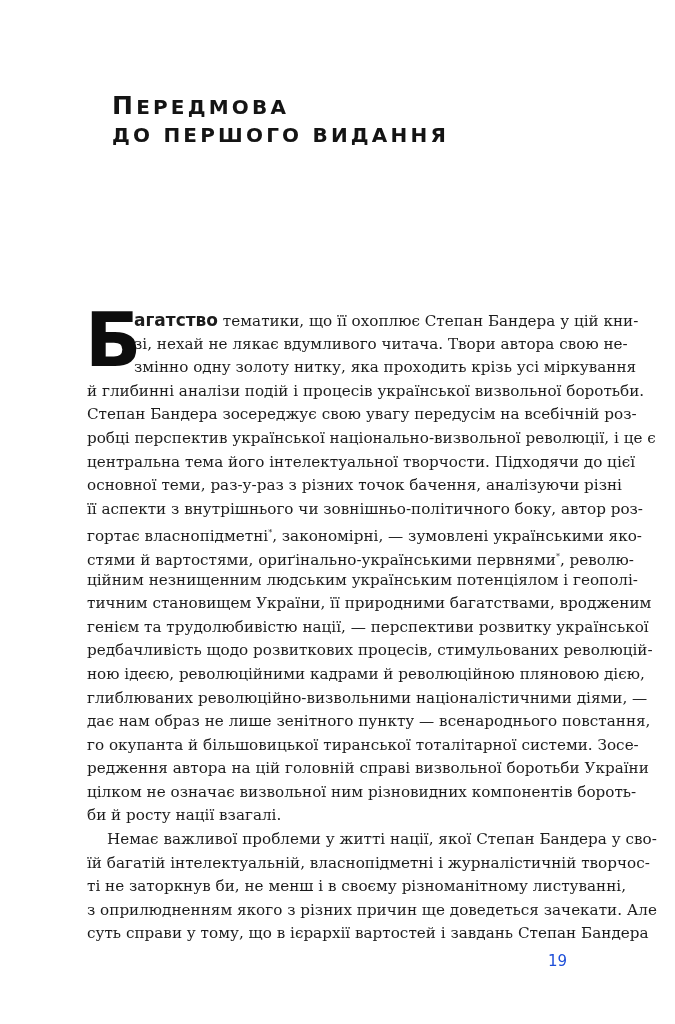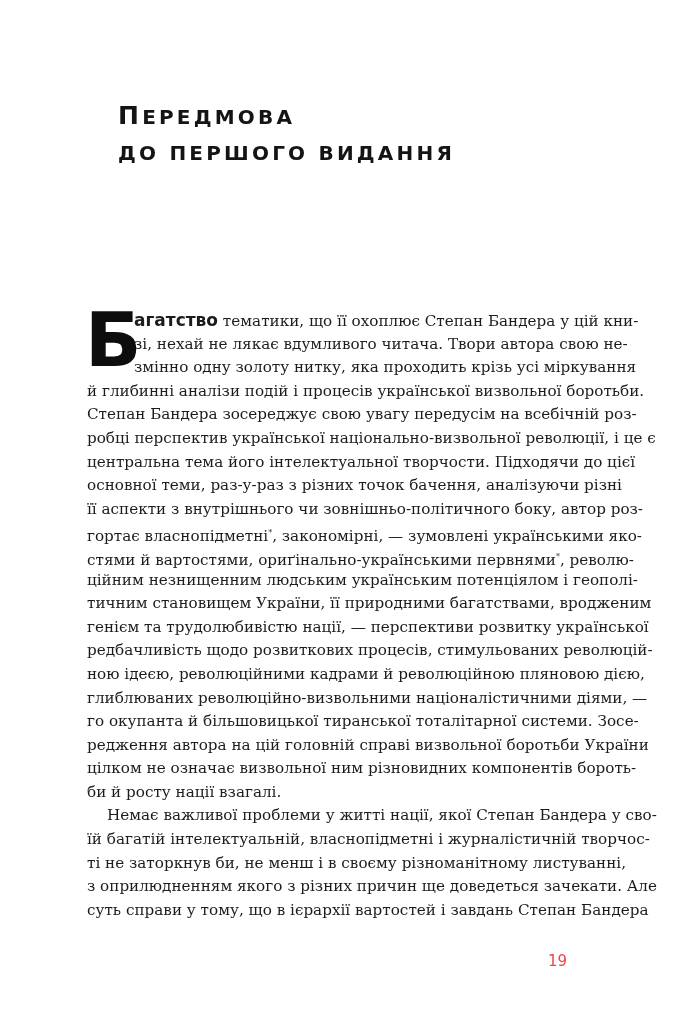--- a/index.html
+++ b/index.html
@@ -11,26 +11,26 @@
       width: 675px;
       height: 1024px;
       position: relative;
       overflow: hidden;
       color: #1a1a1a;
     }
     .heading {
       position: absolute;
       left: 108px;
       top: 88px;
-      margin: 10px;
+      margin: 4px;
       font-family: "DejaVu Sans", sans-serif;
       font-weight: bold;
       font-size: 20px;
       letter-spacing: 3.2px;
-      line-height: 36px;
+      line-height: 28px;
       color: #141414;
     }
     .heading .line { display: block; white-space: nowrap; }
     .heading .cap { font-size: 25px; }
     .heading .sc { font-size: 20px; }
 
     .body-text {
       position: absolute;
       left: 87px;
       top: 309px;
@@ -67,21 +67,21 @@
       font-size: 17px;
     }
     sup.note { font-size: 8px; vertical-align: 6px; }
 
     .page-number {
       position: absolute;
       left: 548px;
       top: 952px;
       font-family: "DejaVu Sans", sans-serif;
       font-size: 15px;
-      color: #ef4444;
+      color: #1d4ed8;
     }
   </style>
 </head>
 <body>
 
 <h1 class="heading">
   <span class="line"><span class="cap">П</span><span class="sc">ЕРЕДМОВА</span></span>
   <span class="line">ДО ПЕРШОГО ВИДАННЯ</span>
 </h1>
 
@@ -98,20 +98,21 @@
   <span class="line-row">основної теми, раз-у-раз з різних точок бачення, аналізуючи різні</span>
   <span class="line-row">її аспекти з внутрішнього чи зовнішньо-політичного боку, автор роз-</span>
   <span class="line-row"><span>гортає власнопідметні</span><sup class="note">*</sup><span>, закономірні, — зумовлені українськими яко-</span></span>
   <span class="line-row"><span>стями й вартостями, ориґінально-українськими первнями</span><sup class="note">*</sup><span>, револю-</span></span>
   <span class="line-row">ційним незнищенним людським українським потенціялом і геополі-</span>
   <span class="line-row">тичним становищем України, її природними багатствами, вродженим</span>
   <span class="line-row">генієм та трудолюбивістю нації, — перспективи розвитку української</span>
   <span class="line-row">редбачливість щодо розвиткових процесів, стимульованих революцій-</span>
   <span class="line-row">ною ідеєю, революційними кадрами й революційною пляновою дією,</span>
   <span class="line-row">глиблюваних революційно-визвольними націоналістичними діями, —</span>
+  <span class="line-row">дає нам образ не лише зенітного пункту — всенароднього повстання,</span>
   <span class="line-row">го окупанта й більшовицької тиранської тоталітарної системи. Зосе-</span>
   <span class="line-row">редження автора на цій головній справі визвольної боротьби України</span>
   <span class="line-row">цілком не означає визвольної ним різновидних компонентів бороть-</span>
   <span class="line-row last">би й росту нації взагалі.</span>
 
   <span class="line-row indent">Немає важливої проблеми у житті нації, якої Степан Бандера у сво-</span>
   <span class="line-row">їй багатій інтелектуальній, власнопідметні і журналістичній творчос-</span>
   <span class="line-row">ті не заторкнув би, не менш і в своєму різноманітному листуванні,</span>
   <span class="line-row">з оприлюдненням якого з різних причин ще доведеться зачекати. Але</span>
   <span class="line-row">суть справи у тому, що в ієрархії вартостей і завдань Степан Бандера</span>

